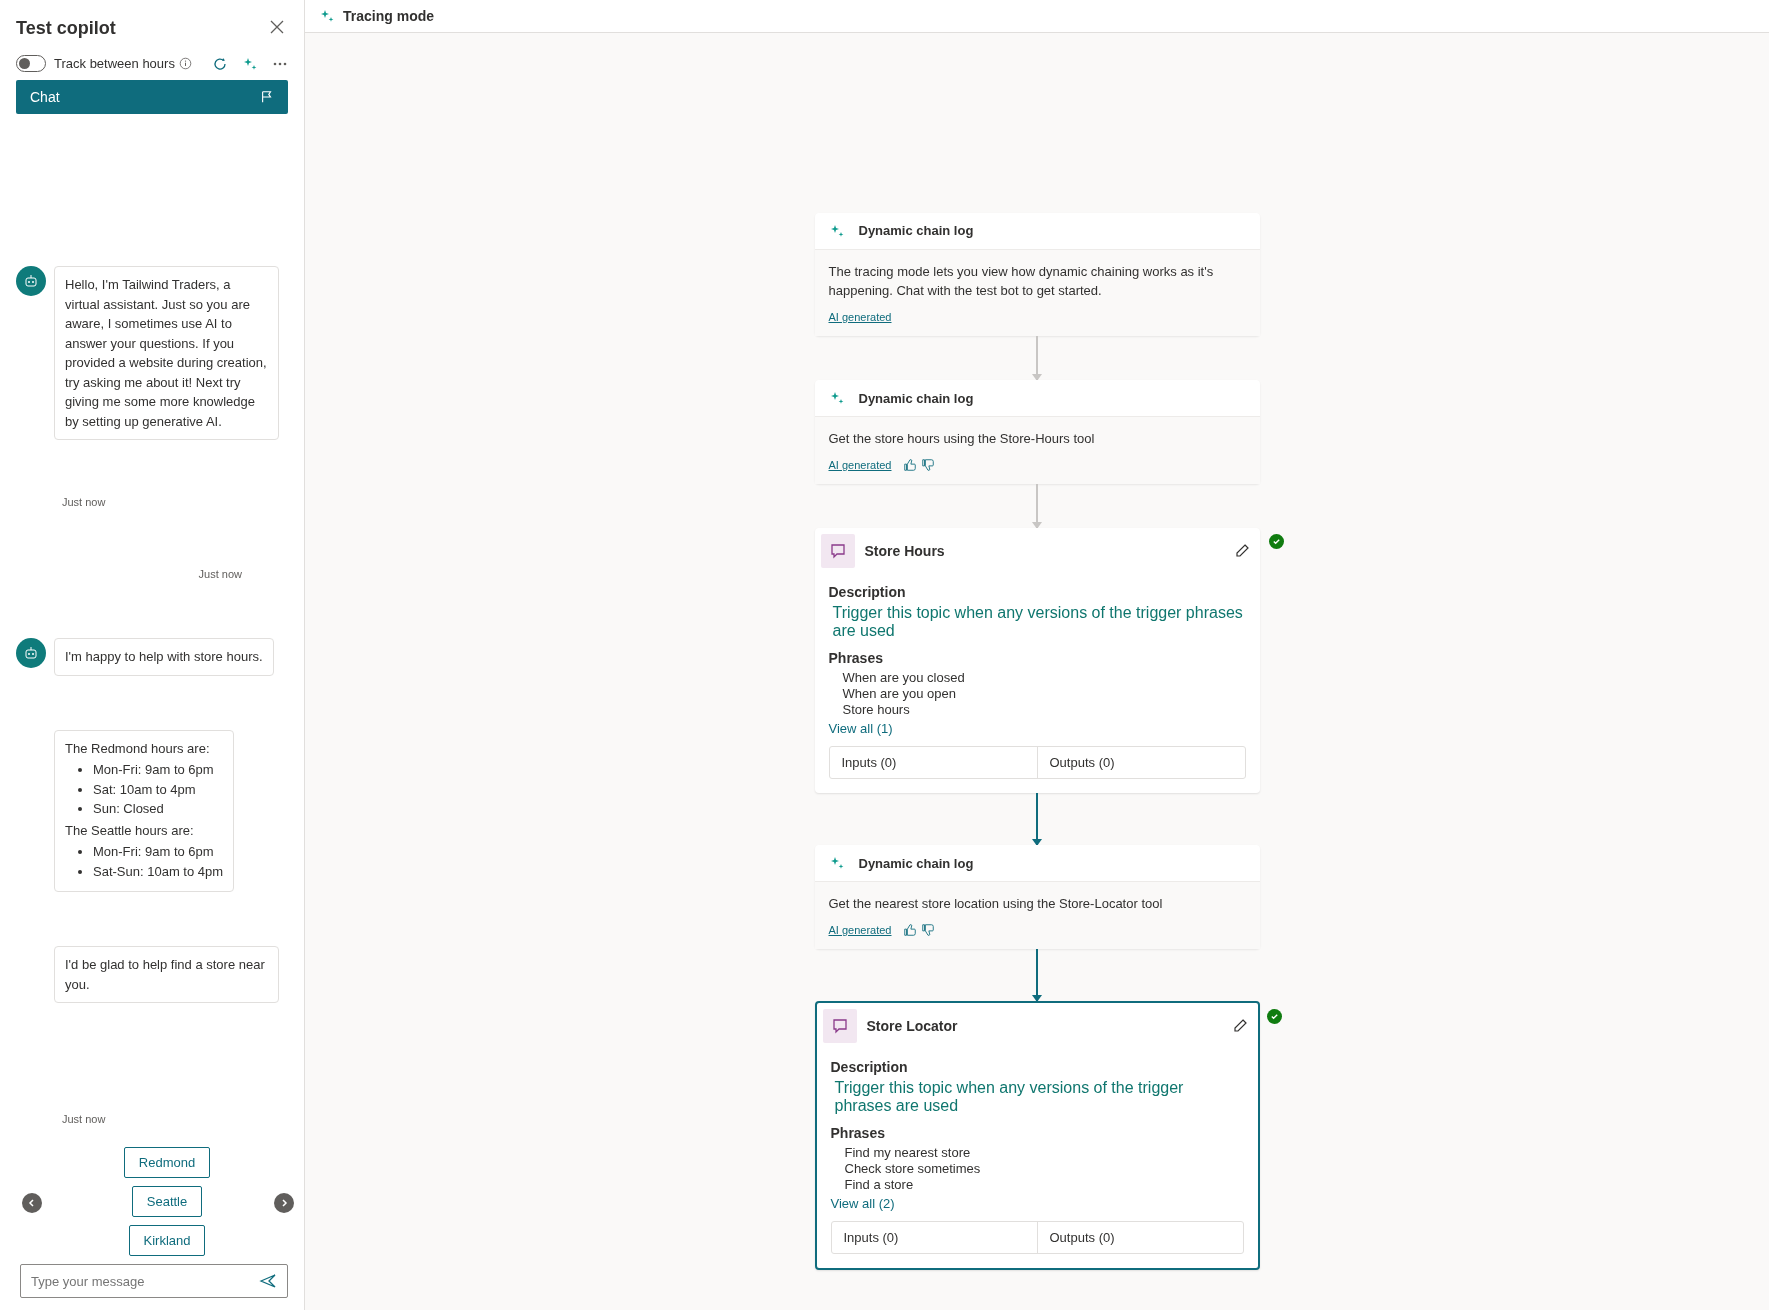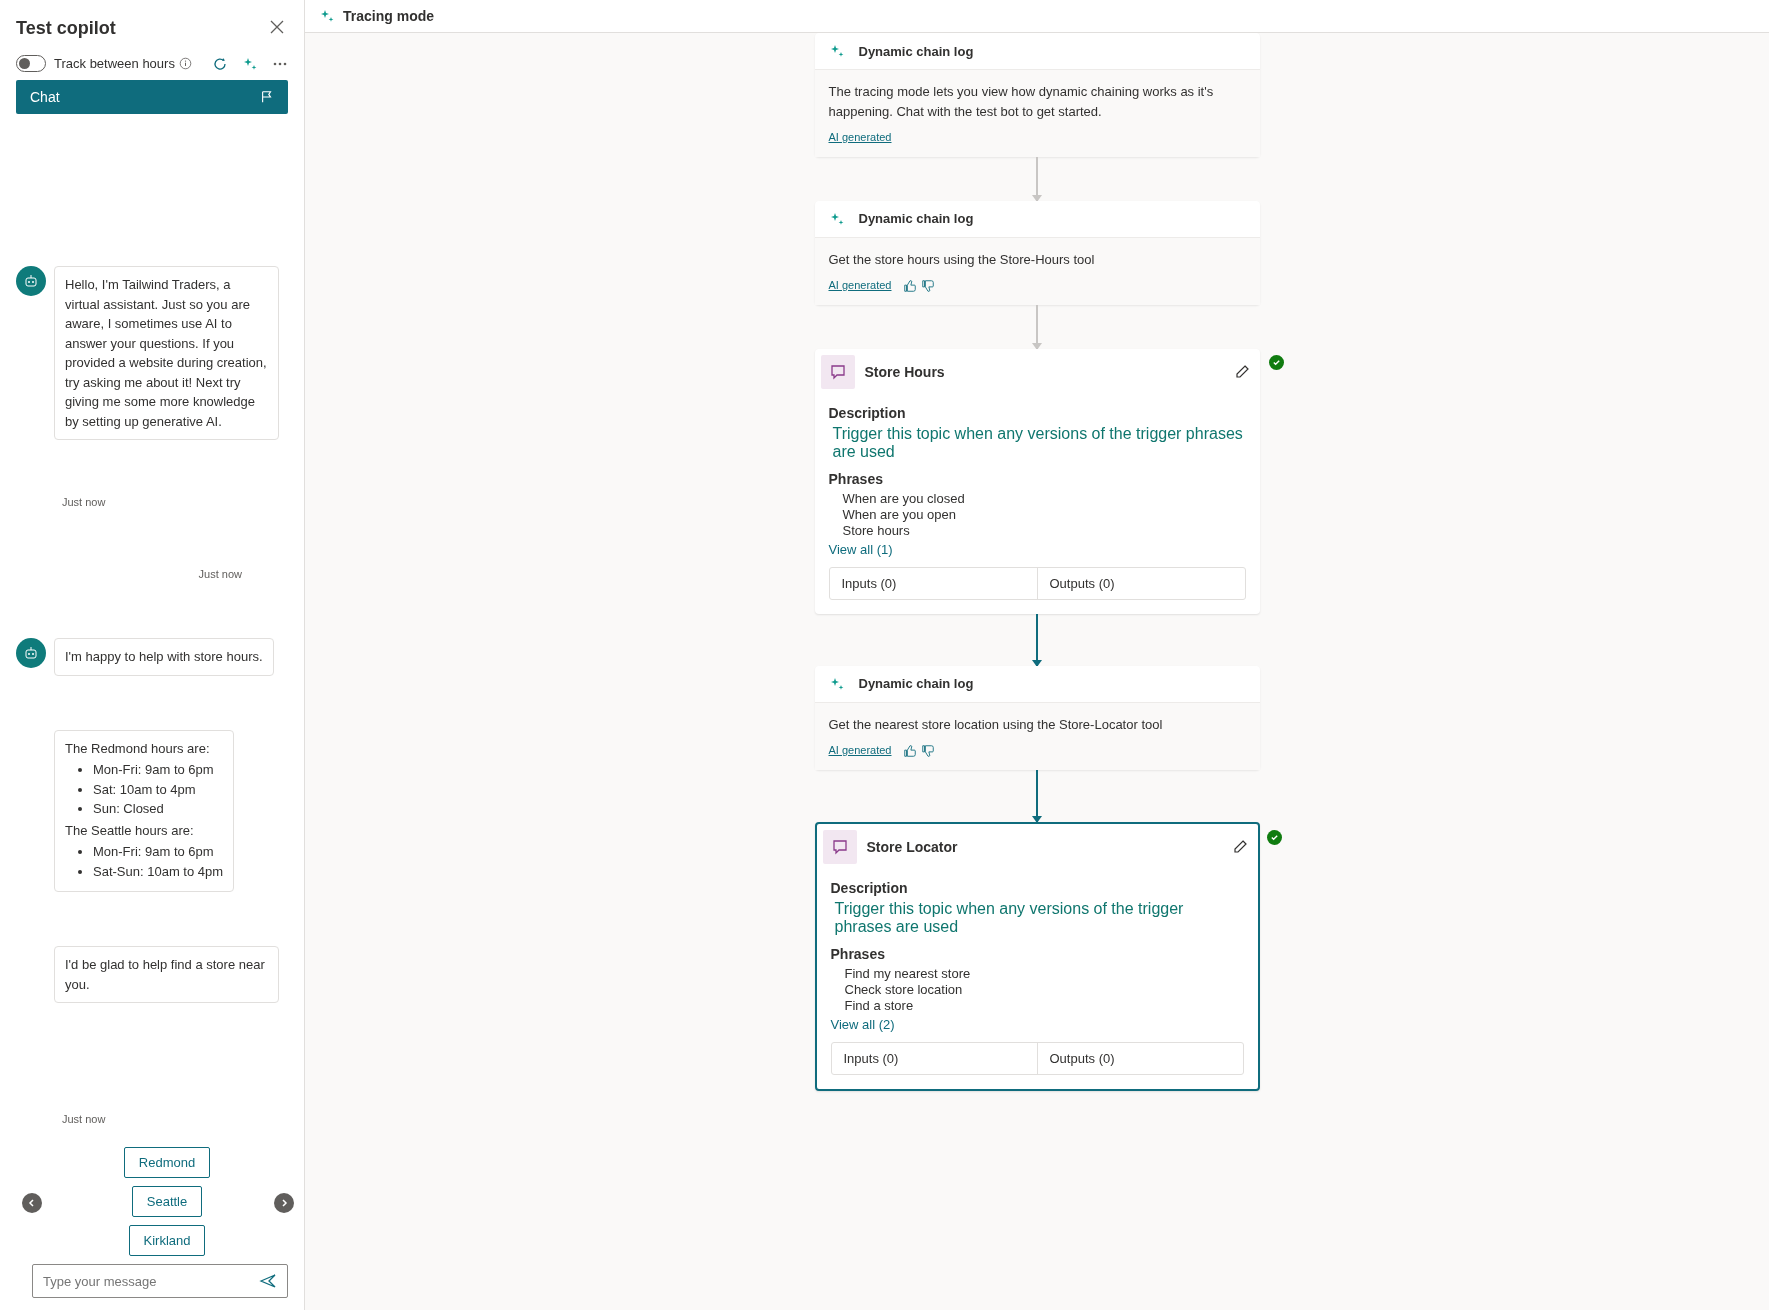--- a/index.html
+++ b/index.html
@@ -176,21 +176,21 @@
       justify-content: center;
       font-size: 10px;
       position: absolute;
       top: 50%;
       transform: translateY(-50%);
       cursor: pointer;
     }
     .carousel-btn.left { left: 22px; }
     .carousel-btn.right { right: 10px; }
     .chat-input {
-      margin: 0 16px 12px 32px;
+      margin: 0 16px 12px 20px;
       border: 1px solid #8a8886;
       border-radius: 2px;
       display: flex;
       align-items: center;
       padding: 7px 10px;
     }
     .chat-input input {
       border: none;
       outline: none;
       flex: 1;
@@ -215,20 +215,21 @@
       font-weight: 600;
       color: #323130;
     }
     .canvas-body {
       flex: 1;
       overflow-y: auto;
       padding: 0 40px 40px 40px;
       display: flex;
       flex-direction: column;
       align-items: center;
+      justify-content: flex-end;
     }
     .card {
       width: 445px;
       background: #fff;
       border-radius: 4px;
       box-shadow: 0 1px 2px rgba(0,0,0,0.08);
       margin-top: 0;
       position: relative;
     }
     .card-header {
@@ -609,21 +610,21 @@
         </div>
         <div class="topic-title">Store Locator</div>
         <svg width="16" height="16" viewBox="0 0 16 16">
             <path d="M11 2 L14 5 L6 13 L3 13 L3 10 Z" stroke="#323130" fill="none" stroke-width="1.2"></path>
           </svg>
       </div>
       <div class="section-label">Description</div>
       <div class="section-text">Trigger this topic when any versions of the trigger phrases are used</div>
       <div class="section-label">Phrases</div>
       <div class="phrase">Find my nearest store</div>
-      <div class="phrase">Check store location</div>
+      <div class="phrase">Check store sometimes</div>
       <div class="phrase">Find a store</div>
       <div class="view-all">View all (2)</div>
       <div class="io-row">
         <div class="io-cell">Inputs (0)</div>
         <div class="io-cell">Outputs (0)</div>
       </div>
     </div>
 
   </div>
 </div>

